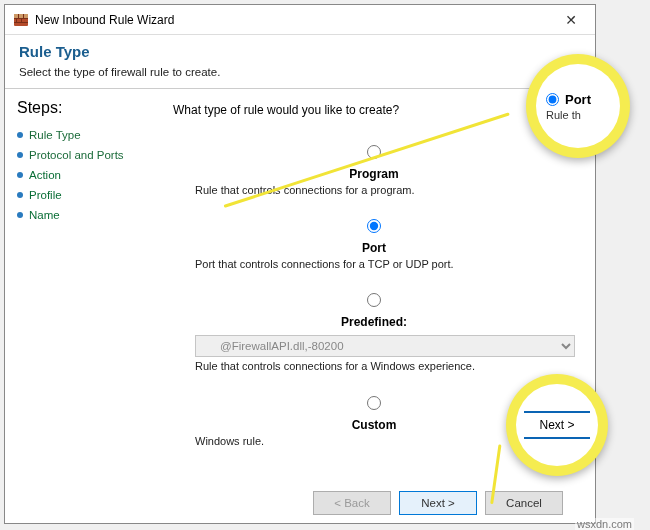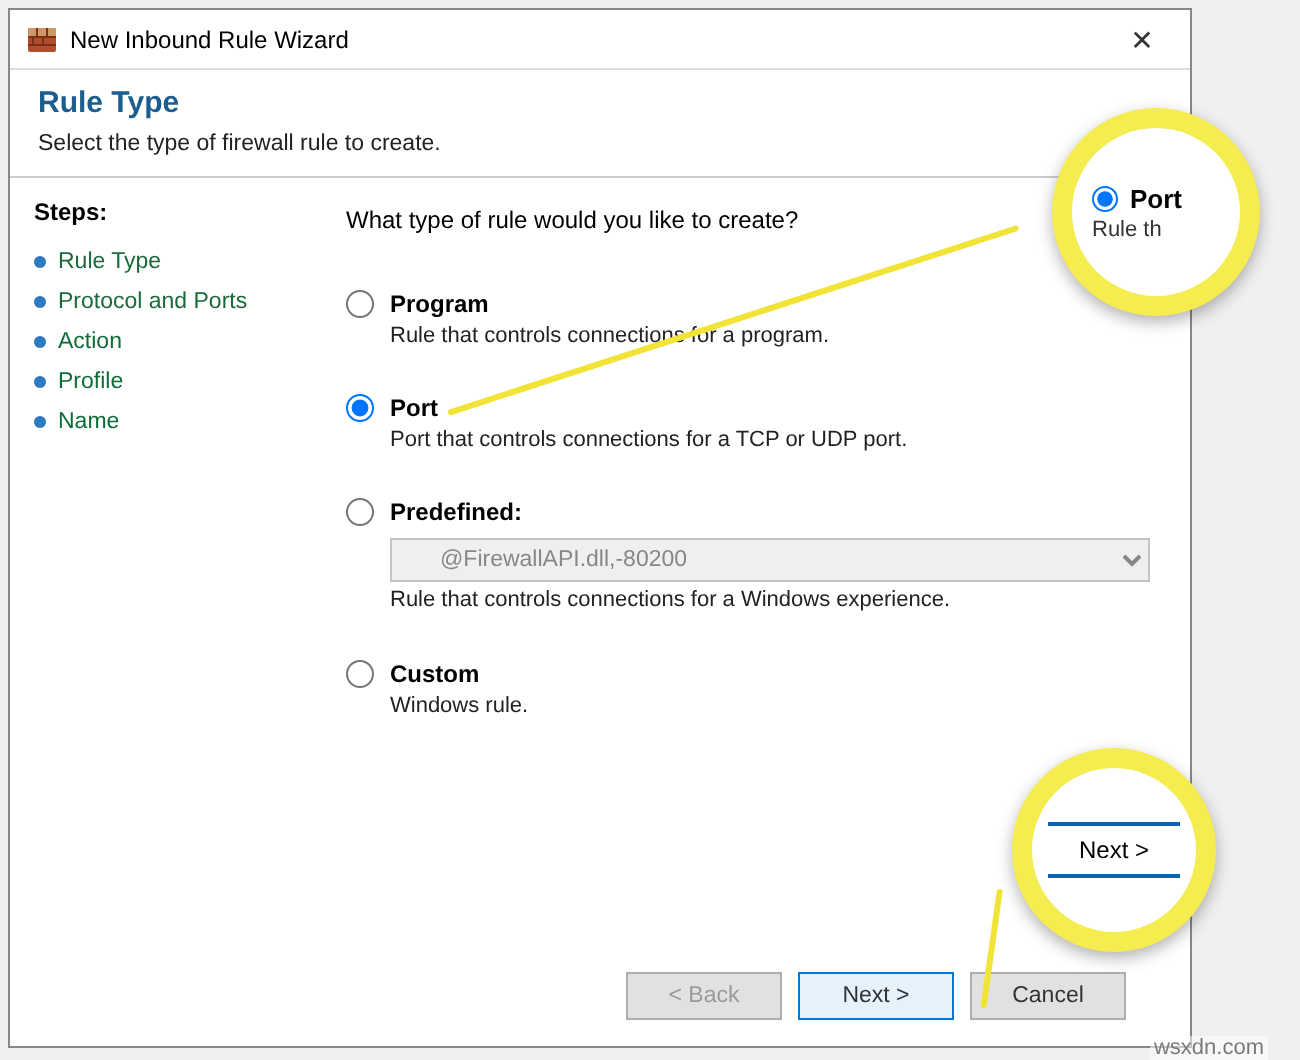--- a/index.html
+++ b/index.html
@@ -57,22 +57,22 @@
     display: flex;
     border-top: 1px solid #ccc;
     background: #fff;
   }
   .steps-pane {
     width: 175px;
     padding: 10px 8px 8px 12px;
     background: #fff;
   }
   .steps-pane .steps-heading {
-    font-weight: 700;
-    font-size: 12px;
+    font-weight: 400;
+    font-size: 16px;
     margin-bottom: 8px;
   }
   .step {
     display: flex;
     align-items: center;
     gap: 6px;
     padding: 4px 0;
     font-size: 11.5px;
     color: #1b6b3a;
     cursor: default;
@@ -90,21 +90,21 @@
     padding: 14px 20px 0 12px;
     position: relative;
     display: flex;
     flex-direction: column;
   }
   .question { font-size: 12px; margin-bottom: 28px; }
   .option {
     margin-bottom: 22px;
   }
   .opt-row {
-    display: flex; align-items: flex-start; gap: 8px;
+    display: flex; align-items: center; gap: 8px; flex-direction: column;
   }
   .opt-row input[type=radio] {
     width: 14px; height: 14px;
     margin: 0;
   }
   .opt-label { font-size: 12px; font-weight: 700; }
   .opt-label.predef::after { content: ":"; }
   .opt-desc {
     font-size: 11px;
     color: #222;
@@ -121,21 +121,21 @@
     background: #e9e9e9;
     border: 1px solid #adadad;
     color: #555;
     padding-left: 20px;
   }
 
   .footer {
     height: 42px;
     border-top: none;
     display: flex;
-    align-items: center;
+    align-items: flex-end;
     justify-content: flex-end;
     gap: 8px;
     padding: 0 12px 8px 0;
     background: #fff;
   }
   button.wiz-btn {
     min-width: 78px;
     height: 24px;
     font-size: 11.5px;
     background: #e1e1e1;

